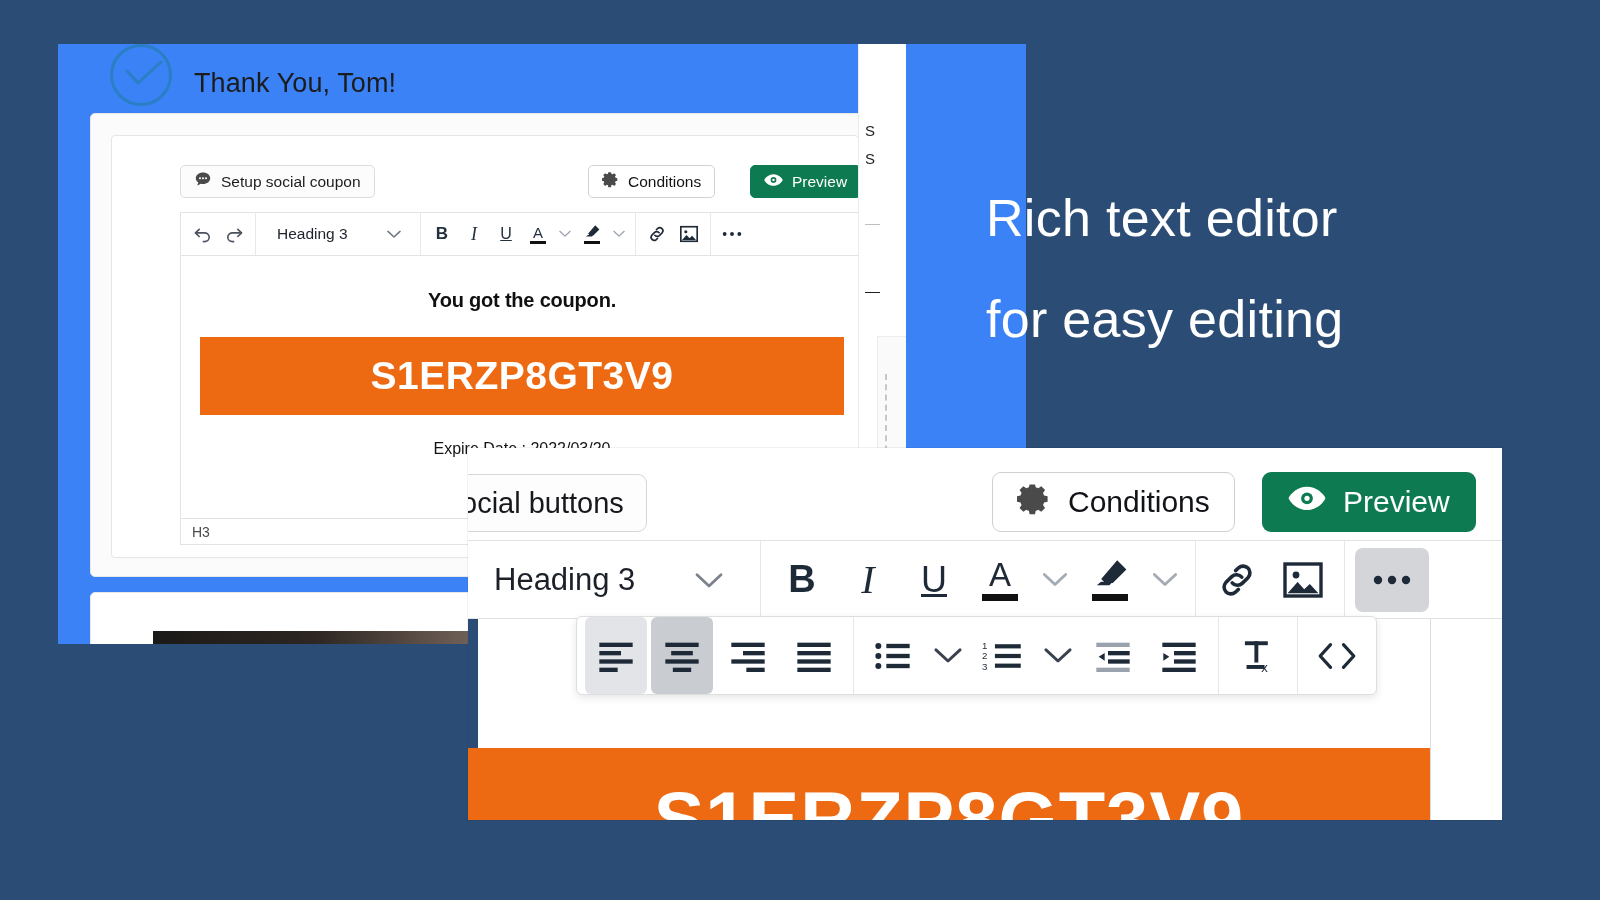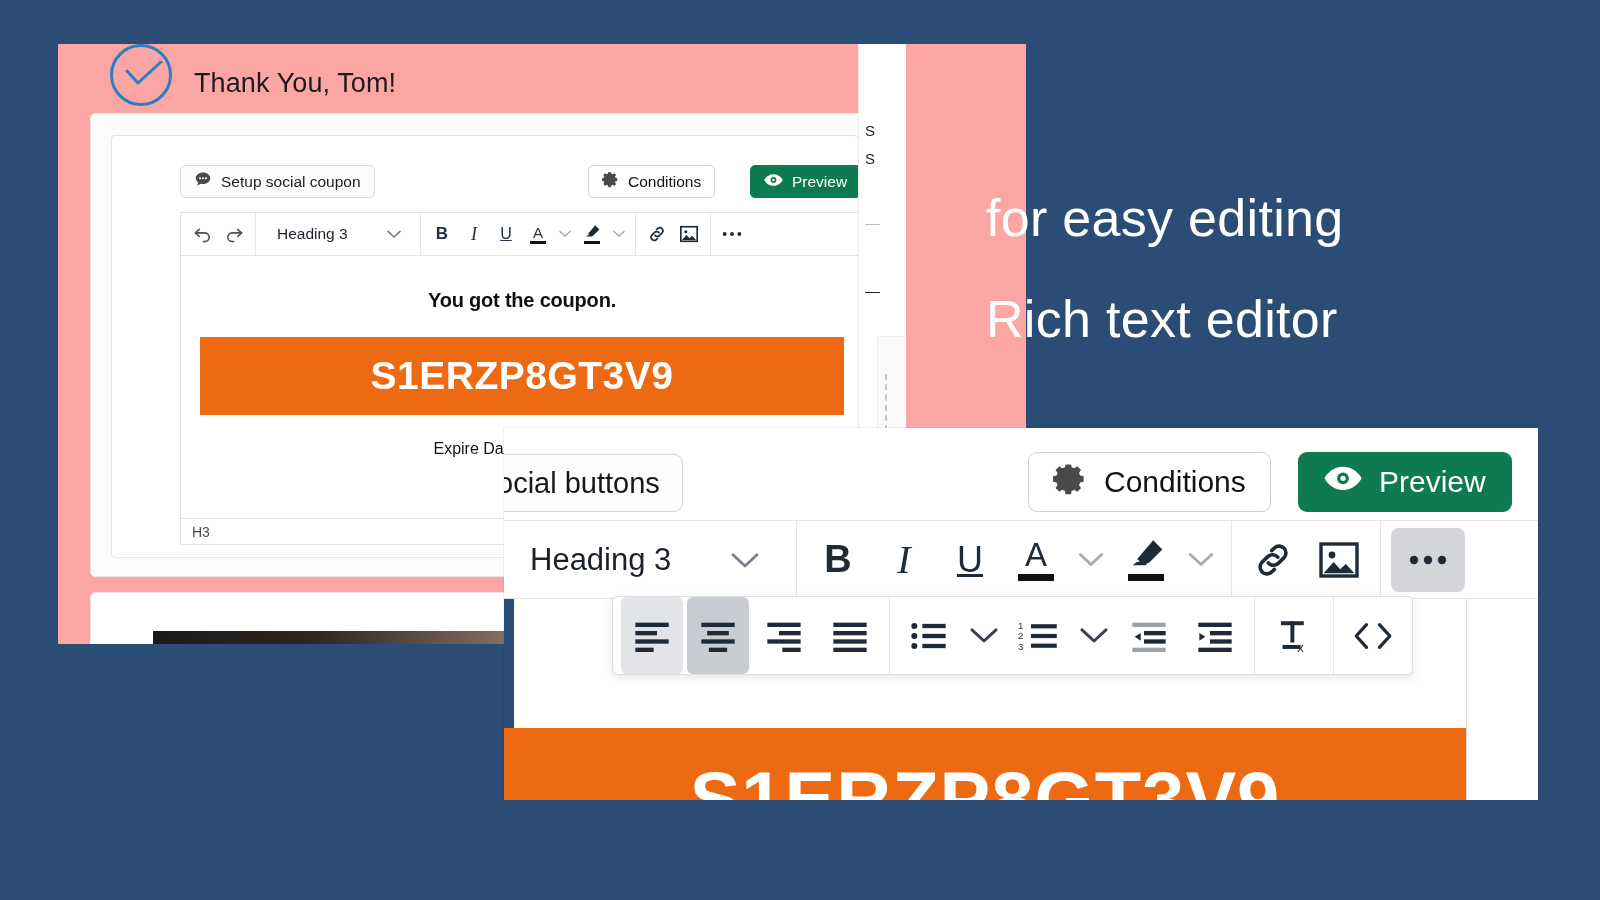--- a/index.html
+++ b/index.html
@@ -8,21 +8,21 @@
     font-family: "Liberation Sans", sans-serif;
     overflow: hidden;
   }
   body { background: #2b4d75; position: relative; }
 
   
   #back-window {
     position: absolute;
     left: 58px; top: 44px;
     width: 968px; height: 600px;
-    background: #fca5a5;
+    background: #3b82f6;
     overflow: hidden;
   }
 
   .thankyou-row {
     position: absolute; left: 0; top: 0;
     width: 100%; height: 78px;
     display: flex; align-items: center; gap: 22px;
     padding-left: 52px;
   }
   .check-circle {
@@ -194,26 +194,25 @@
     color: #ffffff;
     font-size: 52px; font-weight: 400;
     line-height: 1.95;
     letter-spacing: .3px;
   }
   .headline div { white-space: nowrap; }
 
   
   #zoom-panel {
     position: absolute;
-    left: 468px; top: 428px;
+    left: 468px; top: 448px;
     width: 1034px; height: 372px;
     background: #ffffff;
     overflow: hidden;
     box-shadow: 0 0 0 1px rgba(0,0,0,.05);
-    margin-left: 36px;
   }
   .zp-social {
     position: absolute; left: -30px; top: 26px;
     height: 58px;
     display: inline-flex; align-items: center;
     padding: 0 22px;
     background: #fdfdfd;
     border: 1px solid #d6d6d6;
     border-radius: 9px;
     font-size: 29px; color: #16181c;
@@ -485,22 +484,22 @@
     <div class="bs-panel"></div>
     <div class="bs-line" style="left:6px; top:78px;">S</div>
     <div class="bs-line" style="left:6px; top:106px;">S</div>
     <div class="bs-line" style="left:6px; top:170px; color:#bfbfbf;">—</div>
     <div class="bs-line" style="left:6px; top:238px;">—</div>
     <div class="bs-dashed"></div>
   </div>
 </div>
 
 <div class="headline">
+  <div>Rich text editor</div>
   <div>for easy editing</div>
-  <div>Rich text editor</div>
 </div>
 
 <div id="zoom-panel">
 
   <div class="zp-leftrail"></div>
 
   <div class="zp-social">
     <span>ocial buttons</span>
   </div>
 

